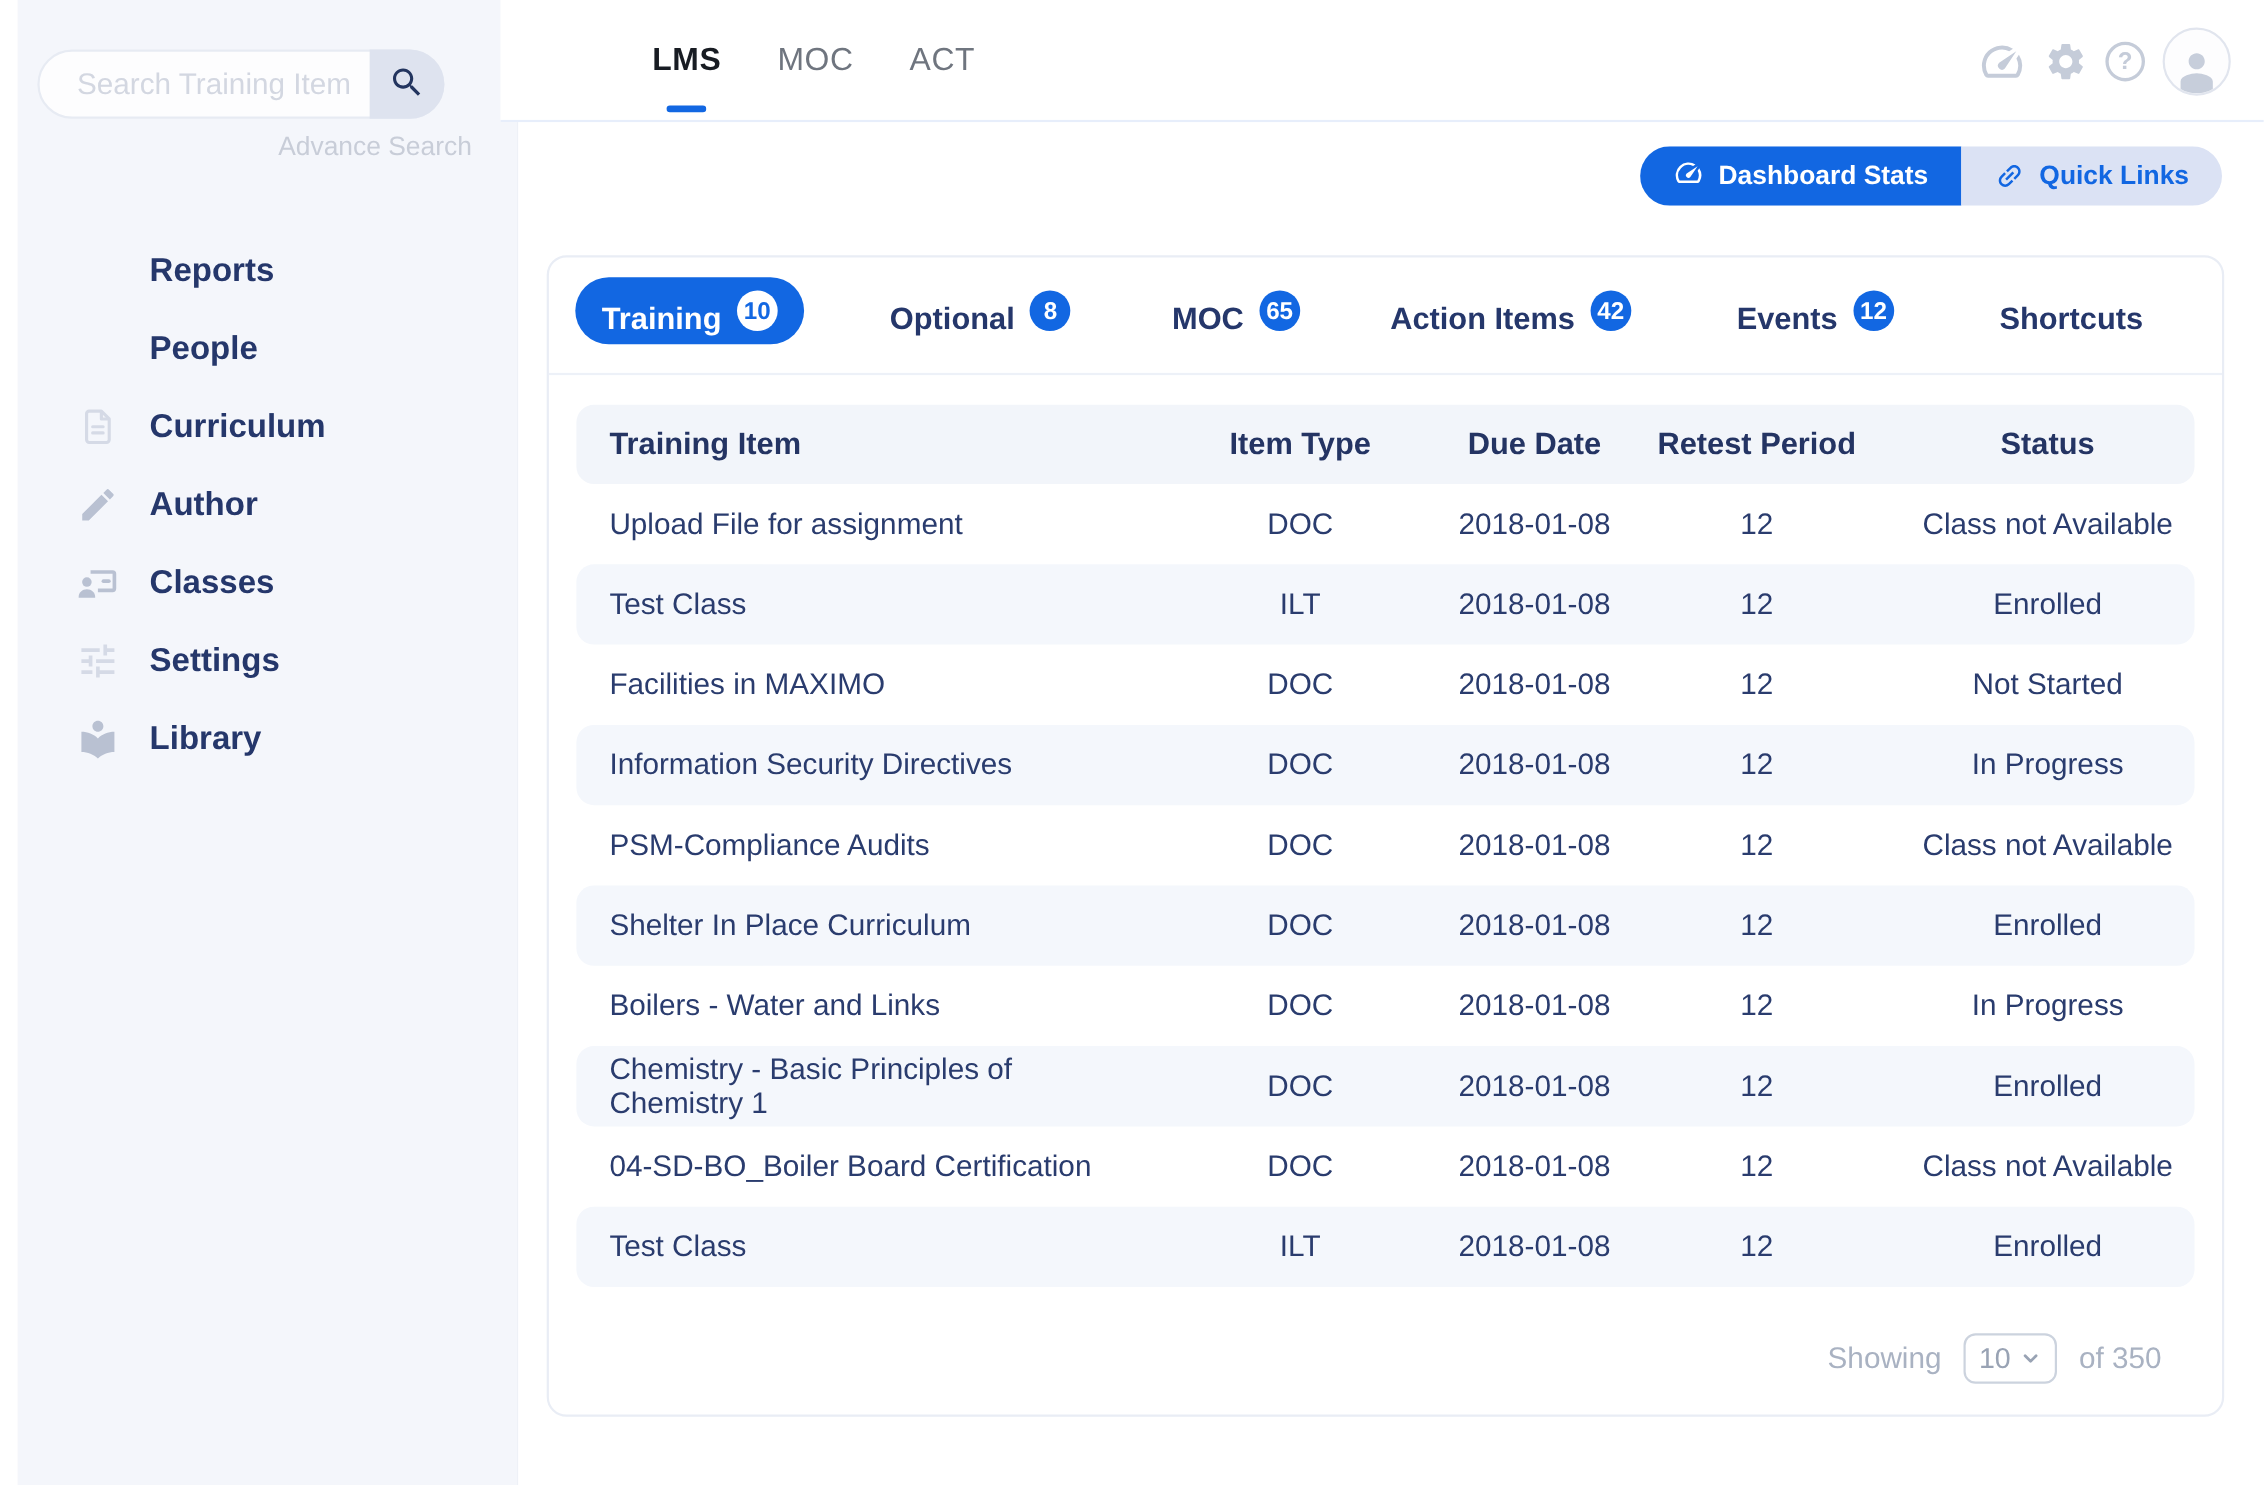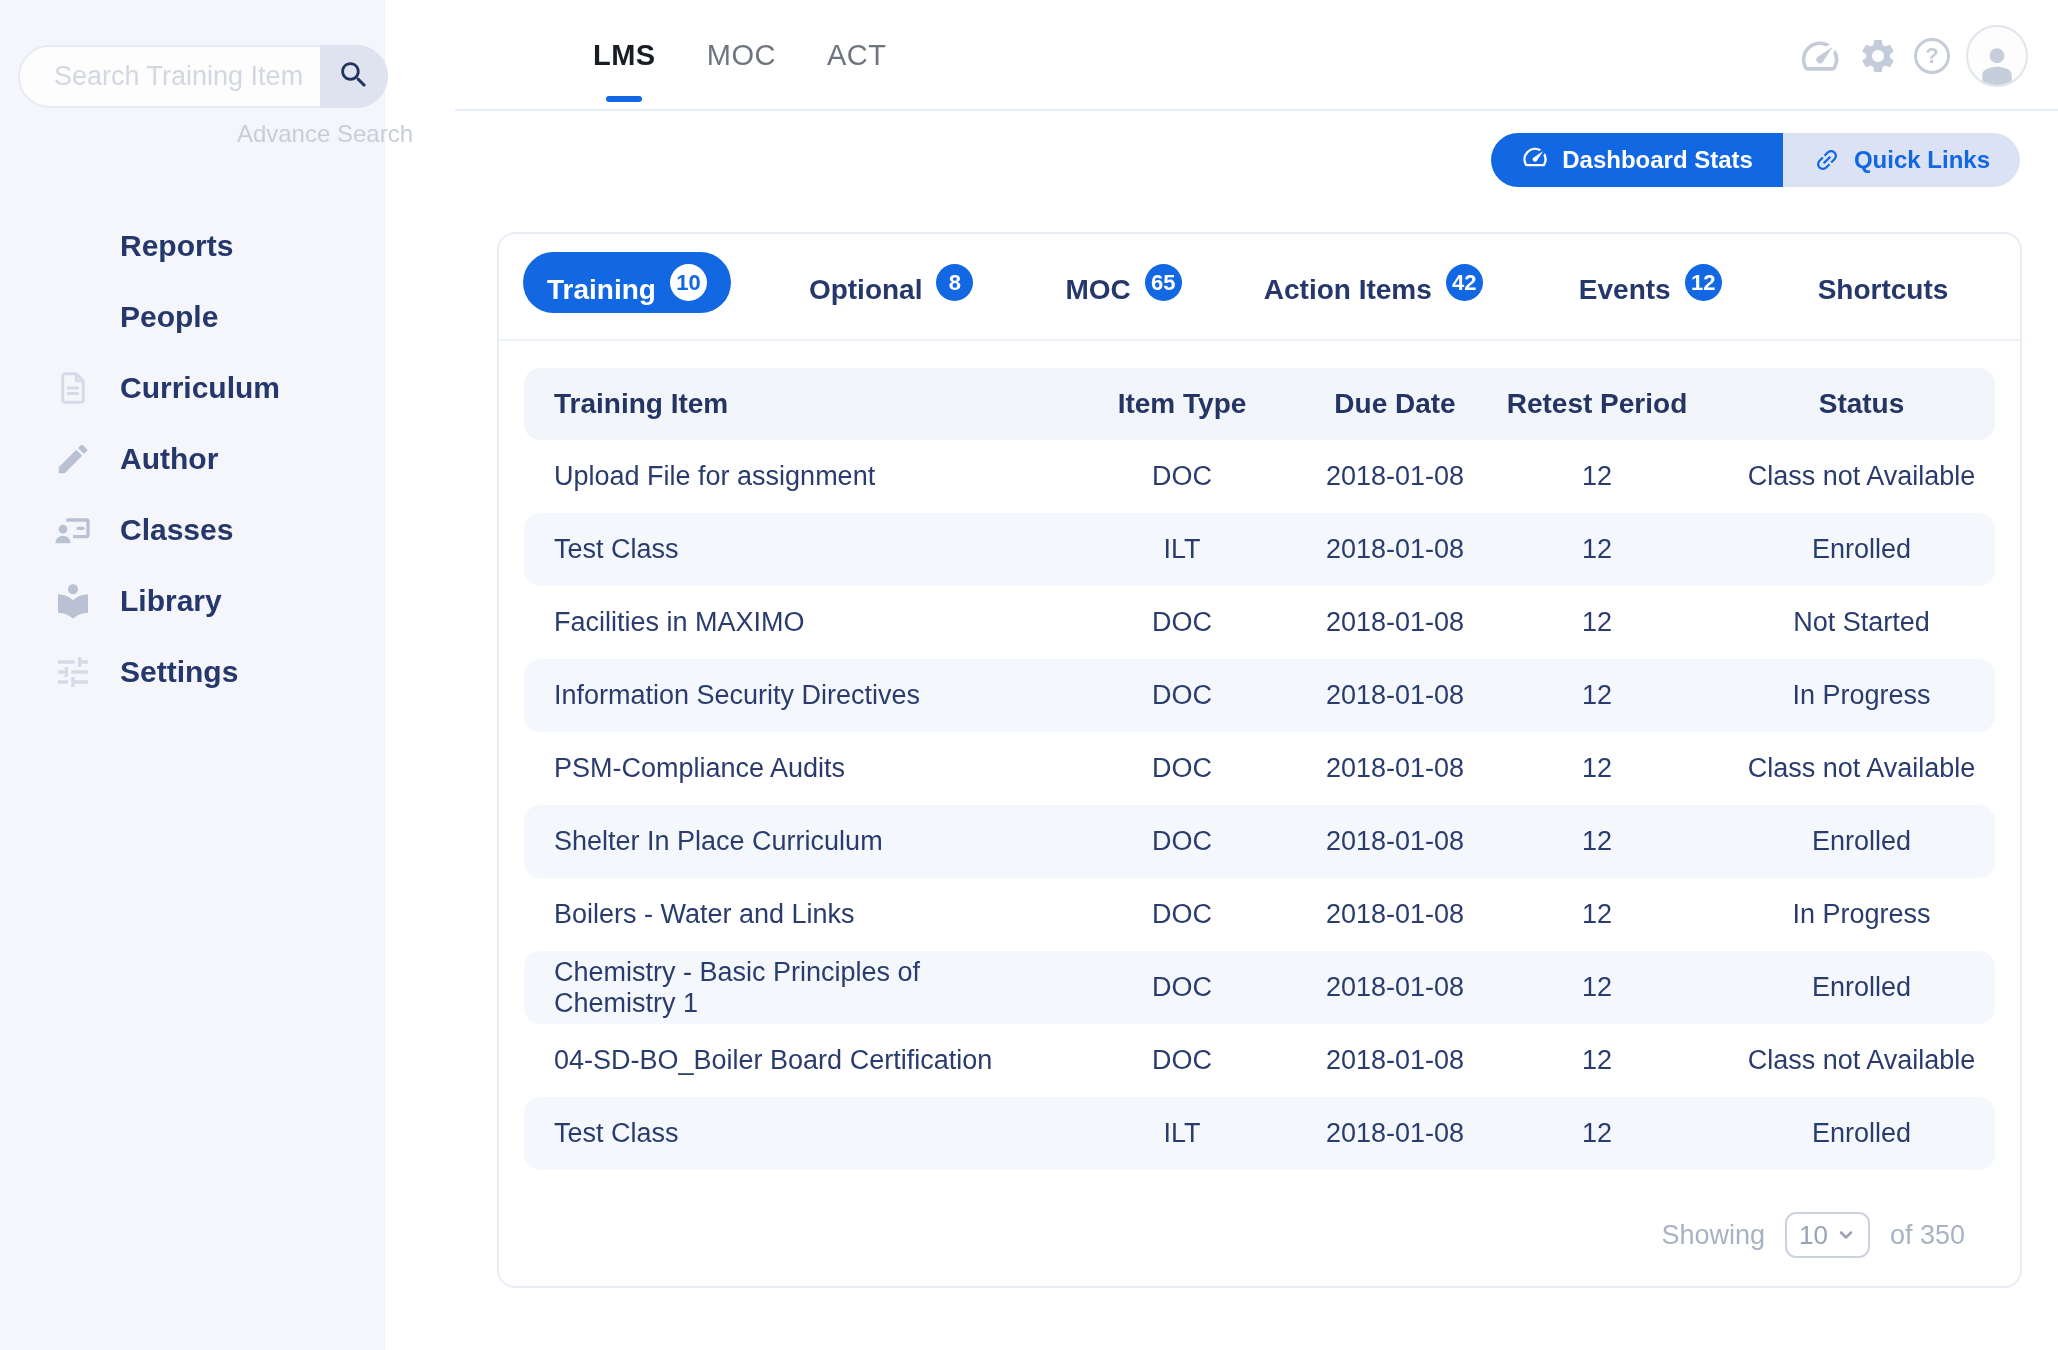--- a/index.html
+++ b/index.html
@@ -1,19 +1,19 @@
 <!DOCTYPE html>
 <html><head>
 <meta charset="utf-8">
 <style>
   * { margin:0; padding:0; box-sizing:border-box; }
   html,body { width:2058px; height:1350px; background:#fff; font-family:"Liberation Sans", sans-serif; overflow:hidden; position:relative; }
 
   
-  .sidebar { position:absolute; left:0; top:0; width:385px; height:1350px; background:#f4f6fb; border-right:1px solid #eef1f7; }
+  .sidebar { position:absolute; left:16px; top:0; width:455px; height:1350px; background:#f4f6fb; border-right:1px solid #eef1f7; }
   .search-wrap { position:relative; margin:45px 0 0 18px; width:370px; height:63px; }
   .search-input { width:100%; height:100%; border:2px solid #e7ebf3; border-radius:32px; background:#fdfdfe; padding:0 80px 0 34px; font-size:27px; color:#4a5süd; color:#4a566e; outline:none; font-family:"Liberation Sans", sans-serif; }
   .search-input::placeholder { color:#d3d7e1; }
   .search-btn { position:absolute; right:0; top:0; width:68px; height:63px; background:#dee3ef; border:none; border-radius:0 32px 32px 0; display:flex; align-items:center; justify-content:center; cursor:pointer; }
   .advance-search { width:372px; text-align:right; margin-top:12px; color:#c8cdd8; font-size:24px; cursor:pointer;margin-left:41px; }
   .nav { margin-top:62px; }
   .nav-item { height:71px; display:flex; align-items:center; padding-left:52px; cursor:pointer; }
   .nav-icon { width:42px; height:42px; display:flex; align-items:center; justify-content:center; flex:none; }
   .nav-label { margin-left:26px; font-size:30px; font-weight:bold; color:#25376b; }
 
@@ -110,33 +110,33 @@
             <path fill="none" stroke="#b9c1d2" stroke-width="2" stroke-linejoin="round" d="M8 6h12a1 1 0 0 1 1 1v8a1 1 0 0 1-1 1h-8"></path>
             <path stroke="#b9c1d2" stroke-width="2" stroke-linecap="round" d="M15 11h3"></path>
             <circle cx="6" cy="11.5" r="2.6" fill="#b9c1d2"></circle>
             <path fill="#b9c1d2" d="M1.5 19.5c0-2.3 2-4.1 4.5-4.1s4.5 1.8 4.5 4.1V20h-9z"></path>
           </svg>
       </span>
       <span class="nav-label">Classes</span>
     </div>
     <div class="nav-item">
       <span class="nav-icon">
+        <svg width="40" height="40" viewBox="0 0 24 24" fill="#d5dae6">
+            <path d="M3 17v2h6v-2H3zM3 5v2h10V5H3zm10 16v-2h8v-2h-8v-2h-2v6h2zM7 9v2H3v2h4v2h2V9H7zm14 4v-2H11v2h10zm-6-4h2V7h4V5h-4V3h-2v6z"></path>
+          </svg>
+      </span>
+      <span class="nav-label">Settings</span>
+    </div>
+    <div class="nav-item">
+      <span class="nav-icon">
         <svg width="40" height="40" viewBox="0 0 24 24" fill="#b9c1d2">
             <path d="M12 11.55C9.64 9.35 6.48 8 3 8v11c3.48 0 6.64 1.35 9 3.55 2.36-2.19 5.52-3.55 9-3.55V8c-3.48 0-6.64 1.35-9 3.55zM12 8c1.66 0 3-1.34 3-3s-1.34-3-3-3-3 1.34-3 3 1.34 3 3 3z"></path>
           </svg>
       </span>
       <span class="nav-label">Library</span>
-    </div>
-    <div class="nav-item">
-      <span class="nav-icon">
-        <svg width="40" height="40" viewBox="0 0 24 24" fill="#d5dae6">
-            <path d="M3 17v2h6v-2H3zM3 5v2h10V5H3zm10 16v-2h8v-2h-8v-2h-2v6h2zM7 9v2H3v2h4v2h2V9H7zm14 4v-2H11v2h10zm-6-4h2V7h4V5h-4V3h-2v6z"></path>
-          </svg>
-      </span>
-      <span class="nav-label">Settings</span>
     </div>
   </div>
 </div>
 
 <div class="main-header">
   <div class="top-tabs">
     <div class="top-tab active">
       <span>LMS</span>
       <span class="underline"></span>
     </div>

